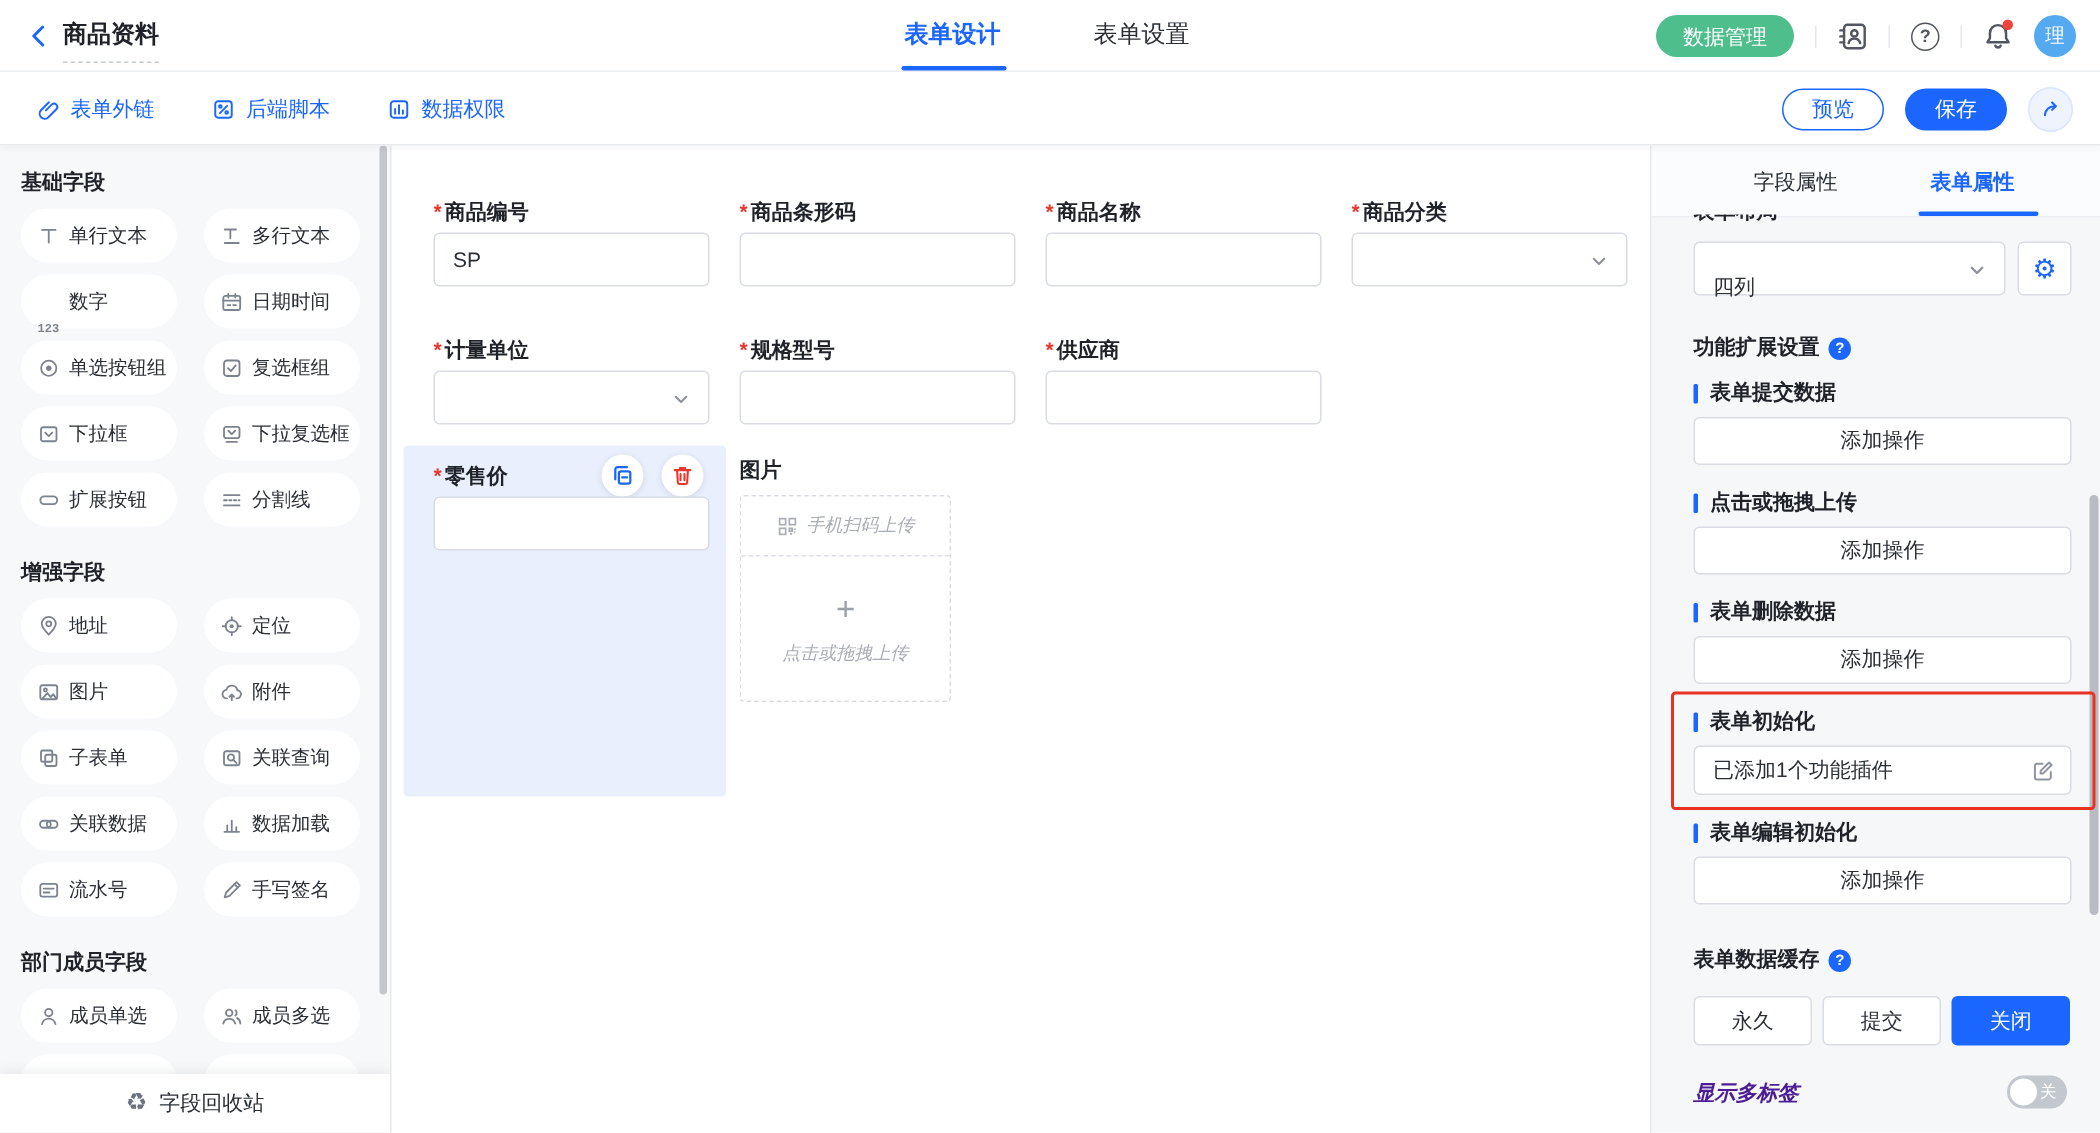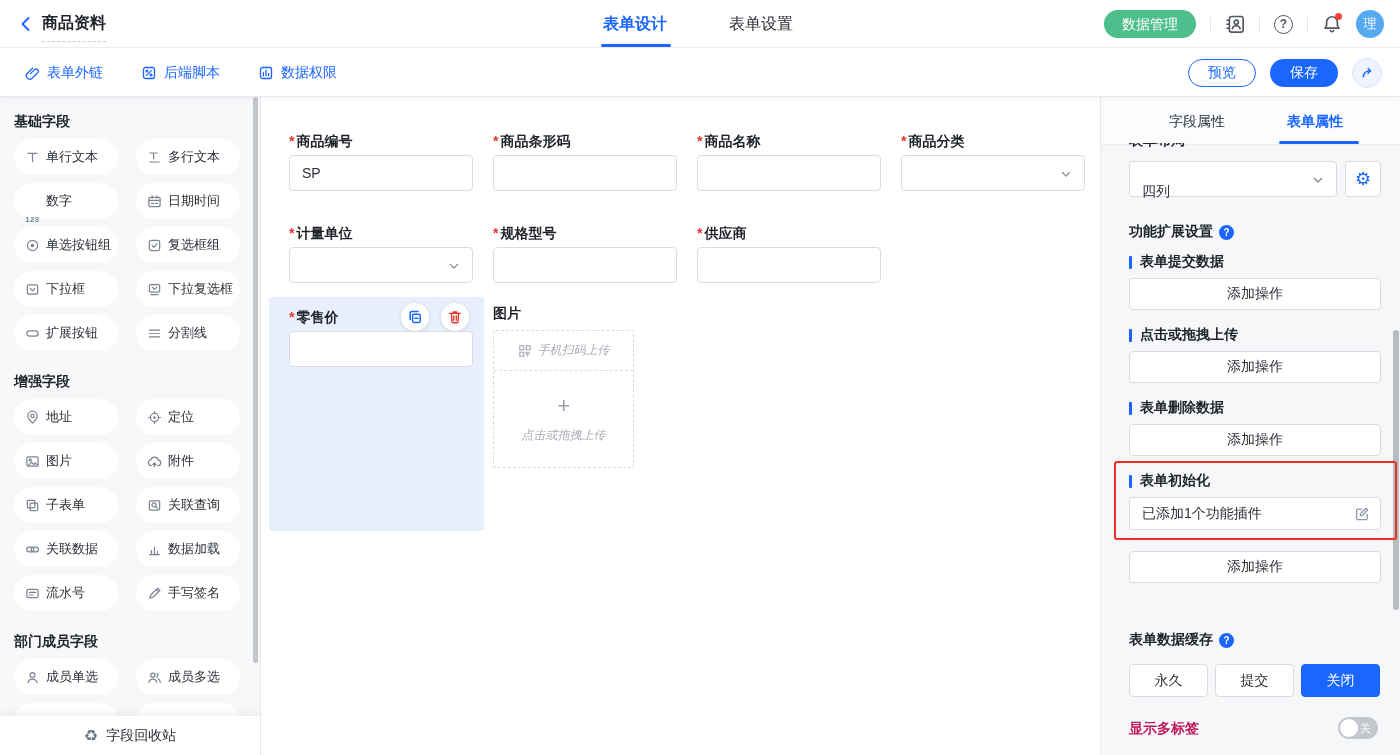--- a/index.html
+++ b/index.html
@@ -124,21 +124,21 @@
   .plugin-field .edit-ic { width:16px; height:16px; color:#8d93a0; cursor:pointer; }
   #highlight-box { position:absolute; left:13px; top:364px; width:283px; height:79px; border:2px solid #e93223;
     border-radius:3px; pointer-events:none; z-index:10; }
   #cache-block { position:absolute; left:28px; top:534px; width:252px; }
   #cache-title { font-size:14px; font-weight:700; color:#1f2329; display:flex; align-items:center; gap:6px; }
   #cache-options { margin-top:15px; display:flex; gap:7px; }
   .cache-btn { width:79px; height:33px; border-radius:4px; border:1px solid #d9dce3; background:#fff;
     font-size:14px; color:#2a2f36; cursor:pointer; }
   .cache-btn.active { background:#1a66ff; border-color:#1a66ff; color:#fff; }
   #multitab-row { position:absolute; left:28px; top:620px; width:252px; height:22px; }
-  #multitab-label { font-size:14px; font-weight:700; color:#be185d; line-height:22px; }
+  #multitab-label { font-size:14px; font-weight:700; color:#4c1d95; line-height:22px;font-style:italic; }
   #multitab-toggle { position:absolute; right:3px; top:0; width:40px; height:22px; border-radius:11px;
     background:#c3c7ce; cursor:pointer; }
   #multitab-toggle .knob { position:absolute; left:2px; top:2px; width:18px; height:18px; border-radius:50%; background:#fff; }
   #multitab-toggle .tg-label { position:absolute; right:7px; top:0; font-size:11px; color:#fff; line-height:22px; }
   #panel-scrollthumb { position:absolute; right:1px; top:233px; width:6px; height:280px; background:#b8bcc2; border-radius:3px; }
 </style>
 </head>
 <body>
 
 <div id="topbar">
@@ -560,21 +560,24 @@
         <div class="plugin-field">
           <span class="pv">已添加1个功能插件</span>
           <span class="edit-ic">
             <svg viewBox="0 0 16 16" fill="none" stroke="currentColor" stroke-width="1.3" stroke-linecap="round" stroke-linejoin="round">
               <path d="M13.2 8.6v3.6a1.5 1.5 0 0 1-1.5 1.5H4.1a1.5 1.5 0 0 1-1.5-1.5V4.6a1.5 1.5 0 0 1 1.5-1.5h3.6"></path>
               <path d="M12 2.3l1.7 1.7-5.6 5.6H6.4V7.9z"></path>
             </svg>
           </span>
         </div>
       </div>
-      <div class="psec"><button class="add-op-btn">添加操作</button></div>
+      <div class="psec"><div class="psec-title">
+          <span class="bar"></span>
+          <span>表单编辑初始化</span>
+        </div><button class="add-op-btn">添加操作</button></div>
     </div>
   <div id="highlight-box"></div>
 
   <div id="cache-block">
     <div id="cache-title">
       <span>表单数据缓存</span>
       <span class="q-circle">?</span>
     </div>
     <div id="cache-options">
         <button class="cache-btn">永久</button>

